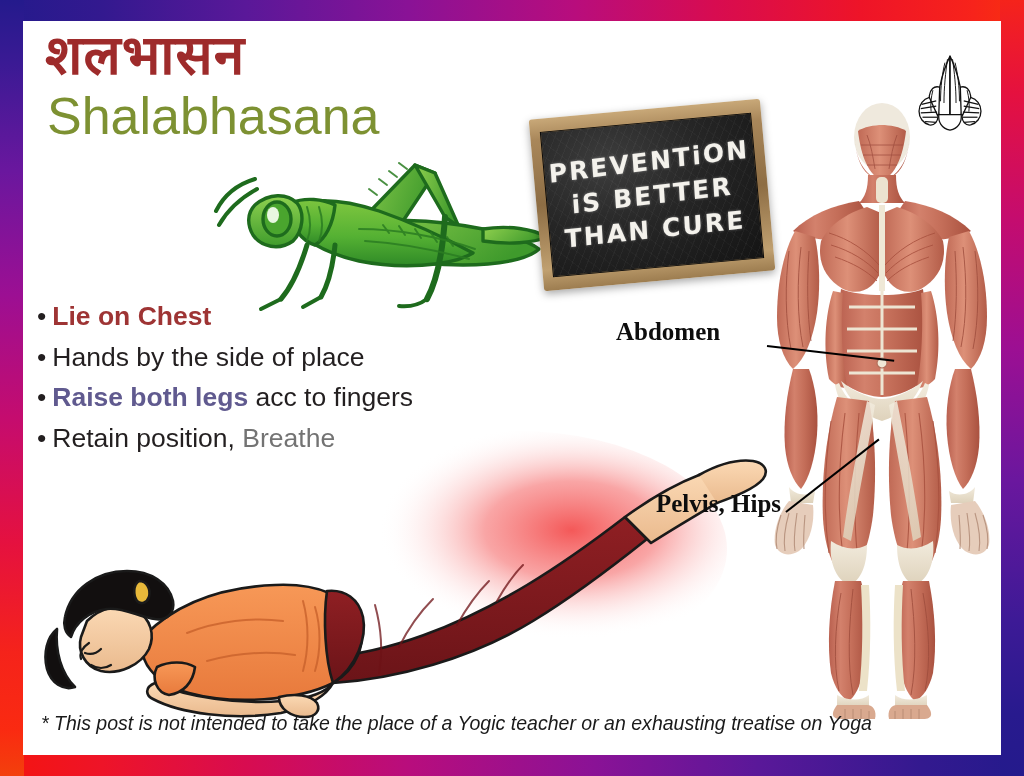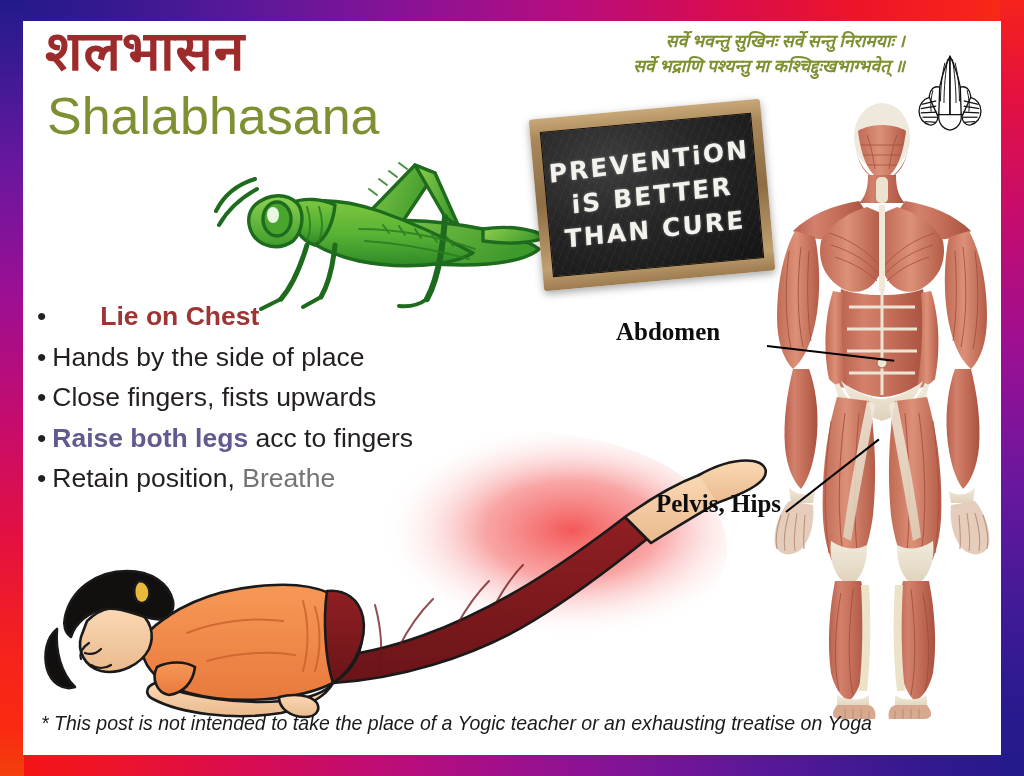--- a/index.html
+++ b/index.html
@@ -76,21 +76,21 @@
     height: 734px;
     background: #ffffff;
     overflow: hidden;
   }
 
   
   .title-sanskrit {
     position: absolute;
     left: 22px;
     top: 6px;
-    font-family: Liberation Mono, monospace;
+    font-family: Liberation Sans, sans-serif;
     font-size: 55px;
     font-weight: 700;
     color: #9e2b2b;
     letter-spacing: 1px;
     line-height: 1.05;
     white-space: nowrap;
   }
   .title-roman {
     position: absolute;
     left: 24px;
@@ -198,21 +198,21 @@
     width: 470px;
   }
   .bullet {
     font-family: "Liberation Sans", sans-serif;
     font-size: 26.5px;
     color: #231f20;
     line-height: 1.53;
     white-space: nowrap;
   }
   .bullet .dot { margin-right: 6px; }
-  .hl-red   { color: #9e3434; font-weight: 700; margin-left: 48px; }
+  .hl-red   { color: #9e3434; font-weight: 700; }
   .hl-purp  { color: #605a8f; font-weight: 700; }
   .hl-blue  { color: #737373; font-weight: 400; }
 
   
   .pose {
     position: absolute;
     left: 4px;
     top: 400px;
     width: 770px;
     height: 305px;
@@ -277,24 +277,20 @@
   <div class="frame-top"></div>
   <div class="frame-bottom"></div>
   <div class="frame-left"></div>
   <div class="frame-right"></div>
 
   <div class="canvas">
 
     <div class="title-sanskrit">शलभासन</div>
     <div class="title-roman">Shalabhasana</div>
 
-    <div class="shloka">
-      <div>सर्वे भवन्तु सुखिनः सर्वे सन्तु निरामयाः ।</div>
-      <div>सर्वे भद्राणि पश्यन्तु मा कश्चिद्दुःखभाग्भवेत् ॥</div>
-    </div>
 
     <svg class="namaste" viewBox="0 0 100 100">
       <g fill="#ffffff" stroke="#111111" stroke-width="1.5" stroke-linejoin="round" stroke-linecap="round">
         <path d="M50 6 C46 14 41 28 38 42 C35 56 35 66 37 74 L50 74 Z"></path>
         <path d="M50 6 C54 14 59 28 62 42 C65 56 65 66 63 74 L50 74 Z"></path>
         <path d="M38 42 C31 40 27 45 26 52 C25 60 28 68 32 74 L37 74 Z"></path>
         <path d="M62 42 C69 40 73 45 74 52 C75 60 72 68 68 74 L63 74 Z"></path>
         <path d="M26 54 C19 56 14 62 14 70 C14 78 19 84 26 86 C32 87 36 82 36 76 Z"></path>
         <path d="M74 54 C81 56 86 62 86 70 C86 78 81 84 74 86 C68 87 64 82 64 76 Z"></path>
         <path d="M37 74 L63 74 C64 82 60 90 50 92 C40 90 36 82 37 74 Z"></path>
@@ -399,23 +395,20 @@
     </div>
 
     <div class="bullets">
       <div class="bullet">
         <span class="dot">•</span><span class="hl-red">Lie on Chest</span>
       </div>
       <div class="bullet">
         <span class="dot">•</span><span>Hands by the side of place</span>
       </div>
       <div class="bullet">
-        <span class="dot">•</span><span>Close fingers, fists upwards</span>
-      </div>
-      <div class="bullet">
         <span class="dot">•</span><span class="hl-purp">Raise both legs</span><span> acc to fingers</span>
       </div>
       <div class="bullet">
         <span class="dot">•</span><span>Retain position, </span><span class="hl-blue">Breathe</span>
       </div>
     </div>
 
     <svg class="pose" viewBox="0 0 770 305">
       <defs>
         <radialGradient id="glow" cx="0.63" cy="0.42" r="0.46">

